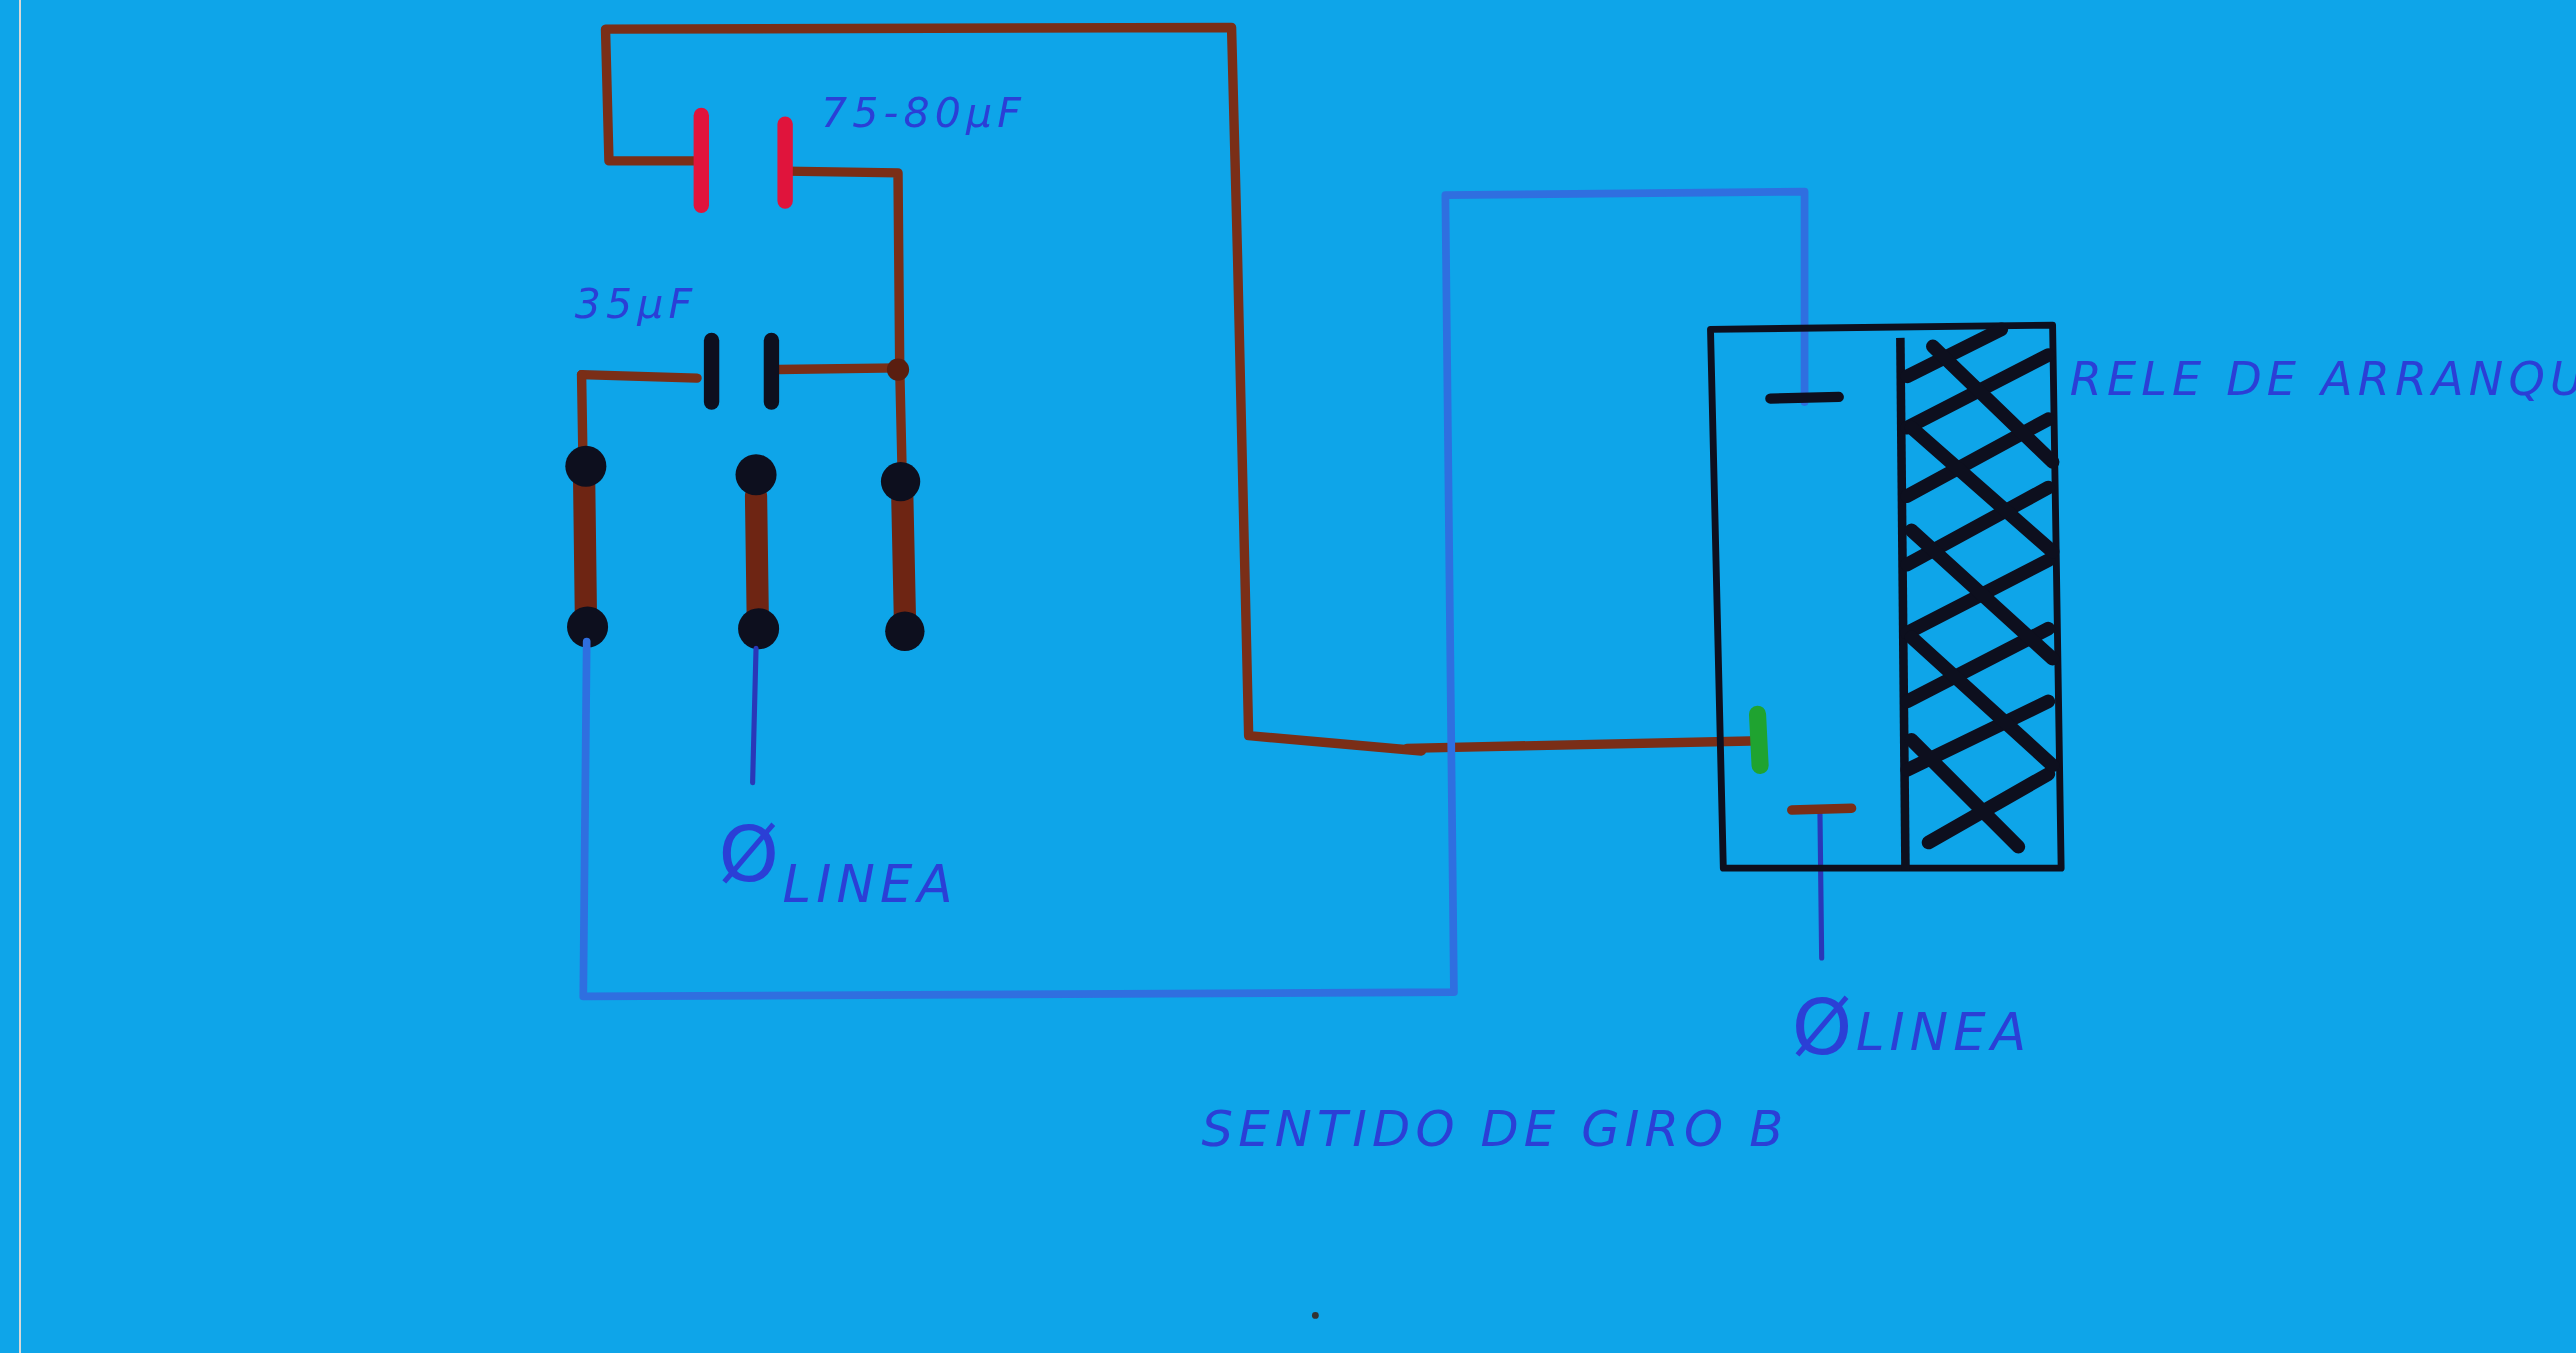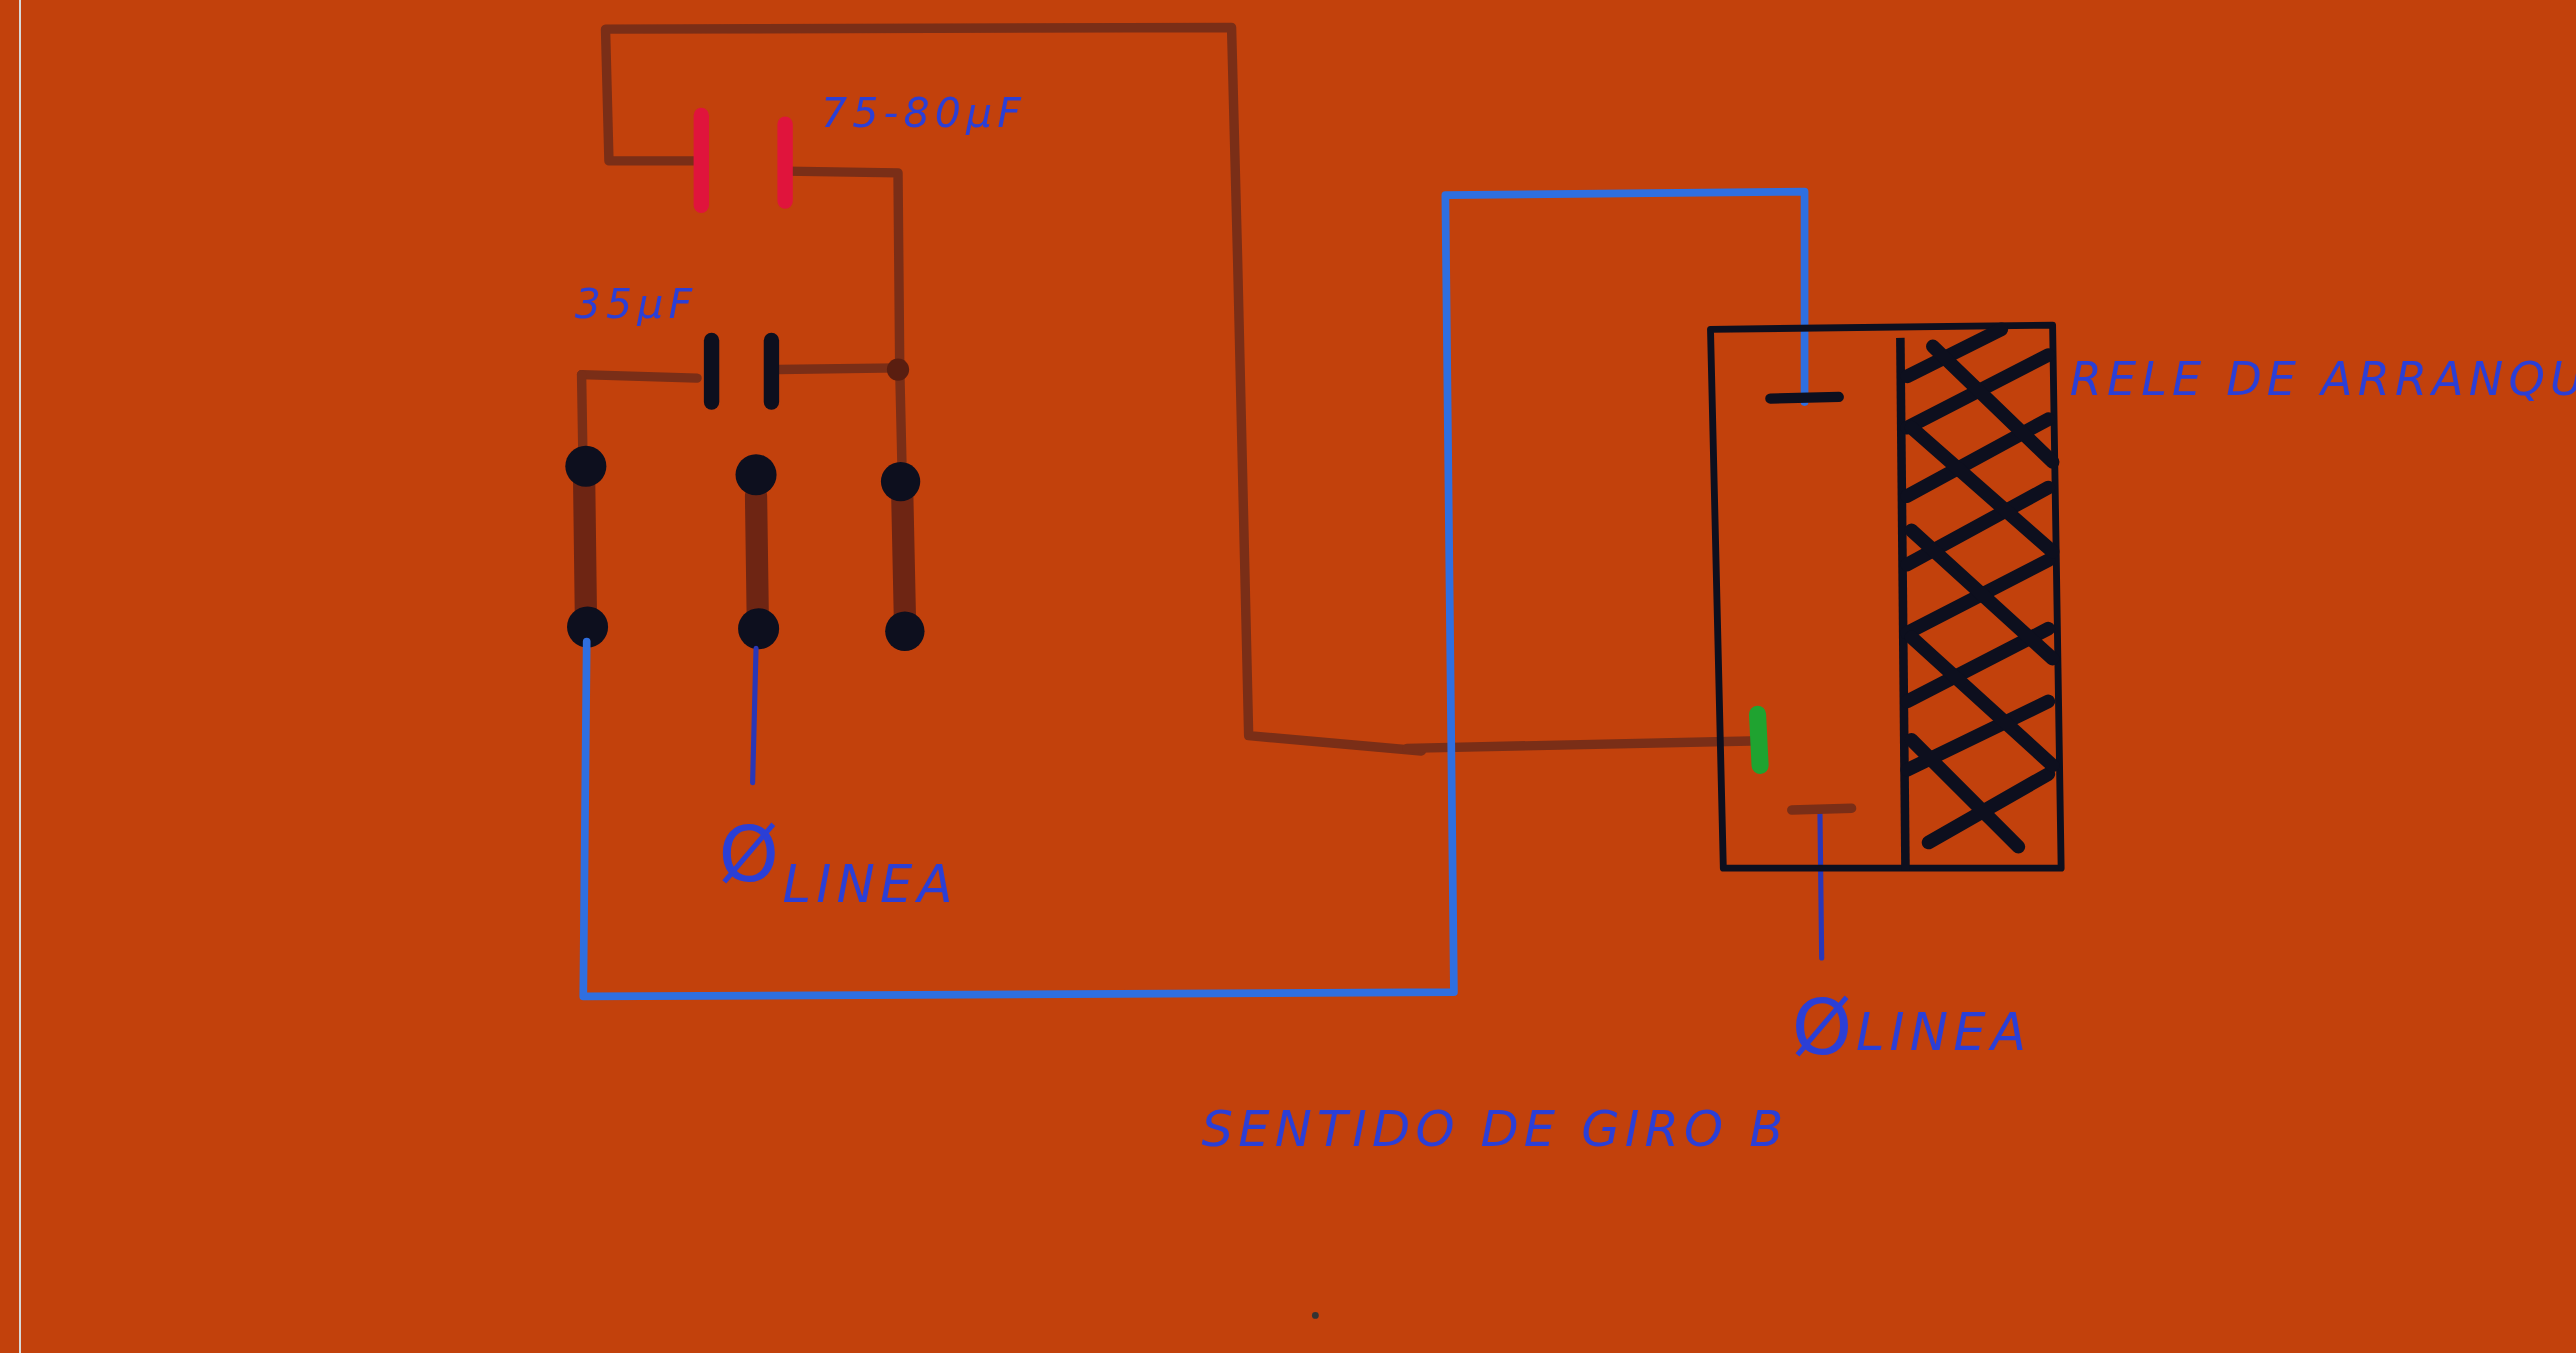--- a/index.html
+++ b/index.html
@@ -1,17 +1,17 @@
 <!DOCTYPE html>
 <html style="font-size:13.7px"><head>
   <meta charset="utf-8">
   <style>
     html, body { margin: 0; padding: 0; background: #ffffff; }
     body { width: 2576px; height: 1354px; overflow: hidden; position: relative; font-family: "DejaVu Sans", sans-serif; }
-    #canvas { position: absolute; left: 0; top: 0; width: 2576px; height: 1354px; background: #c2410c; }
+    #canvas { position: absolute; left: 0; top: 0; width: 2576px; height: 1354px; background: #0ea5e9; }
     .paper-edge { position: absolute; left: 19px; top: 0; width: 1.7px; height: 1354px; background: #d8d8d8; }
     .hand { fill: #2b3fd6; font-family: "DejaVu Sans", sans-serif; letter-spacing: 6px; }
     .lbl-cap { font-size: 48px; font-style: italic; }
     .lbl-rel { font-size: 54px; font-style: italic; }
     .lbl-line { font-size: 60px; font-style: italic; }
     .lbl-phi { font-size: 90px; }
     .lbl-title { font-size: 58px; font-style: italic; }
   </style>
 </head>
 <body>

